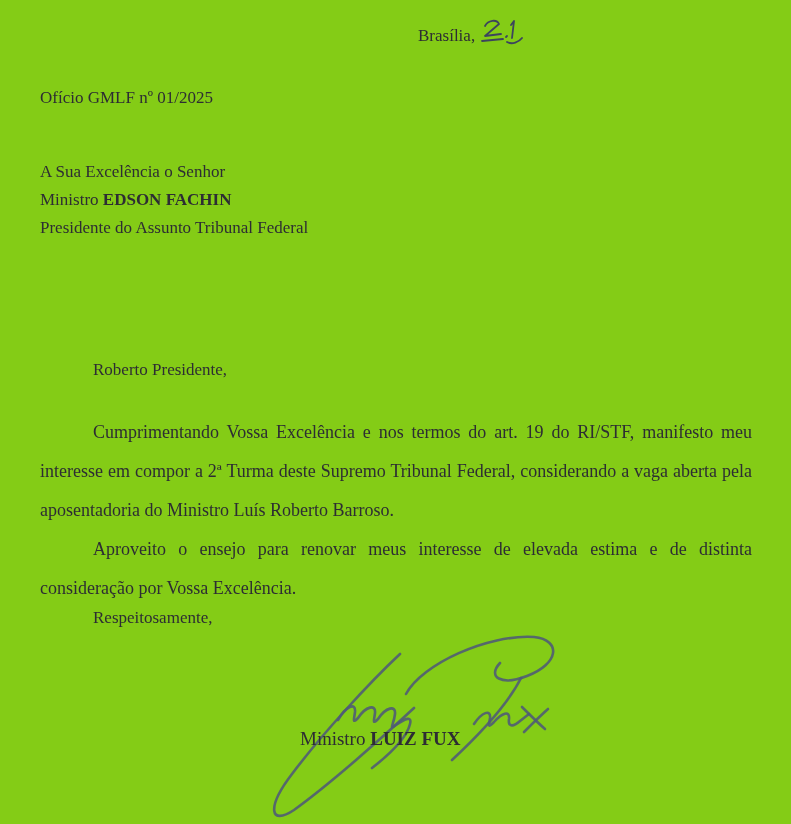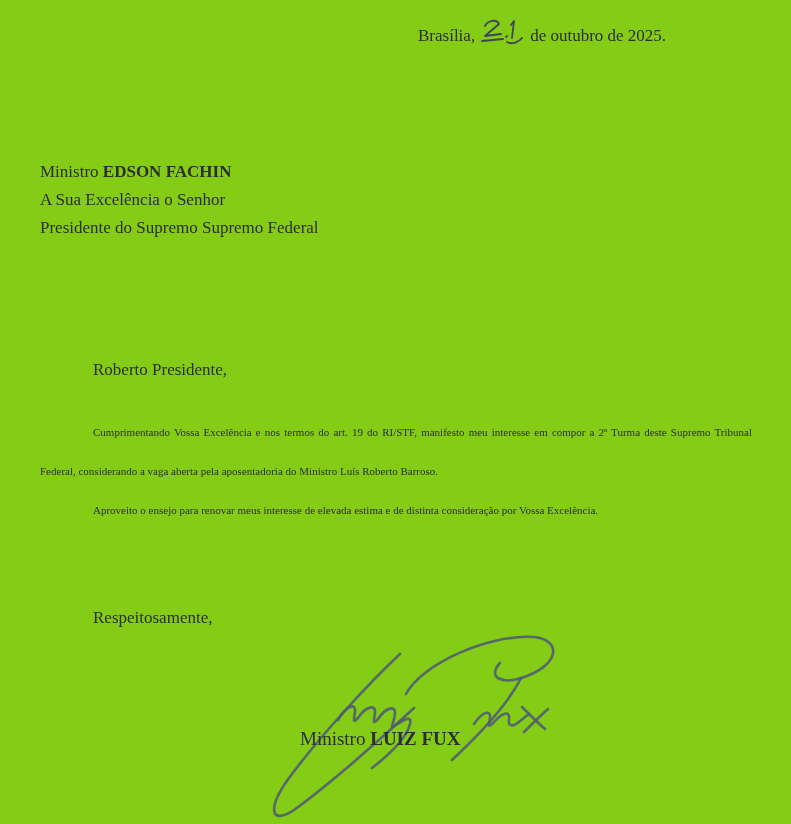--- a/index.html
+++ b/index.html
@@ -53,21 +53,21 @@
     position: absolute;
     top: 360px;
     left: 93px;
     font-size: 17px;
   }
   .body-block {
     position: absolute;
     top: 413px;
     left: 40px;
     width: 712px;
-    font-size: 11px;
+    font-size: 18px;
     line-height: 39px;
     text-align: justify;
   }
   .body-block p {
     margin: 0;
     text-indent: 53px;
   }
   .closing {
     position: absolute;
     top: 608px;
@@ -110,28 +110,28 @@
 
   <div class="dateline">
     <span>Brasília,</span>
     <svg class="day-svg" width="46" height="36" viewBox="0 0 46 36" aria-hidden="true">
       <path d="M 5 10 C 8 4, 17 3, 19 8 L 5 20 L 21 18" stroke="#3c445e"></path>
       <path d="M 2 25 L 23 23" stroke="#3c445e"></path>
       <path d="M 26 21 L 27 20" stroke="#3c445e"></path>
       <path d="M 31 9 L 34 5 L 32 22" stroke="#3c445e"></path>
       <path d="M 27 26 C 32 29, 39 26, 42 22" stroke="#3c445e"></path>
     </svg>
-    <span>de outubro de 2025.</span>
   </div>
 
+  <div class="reference">Ofício GMLF nº 01/2025</div>
 
   <div class="addressee">
+    <div>A Sua Excelência o Senhor</div>
     <div><span>Ministro </span><span class="bold">EDSON FACHIN</span></div>
-    <div>A Sua Excelência o Senhor</div>
-    <div>Presidente do Supremo Supremo Federal</div>
+    <div>Presidente do Assunto Tribunal Federal</div>
   </div>
 
 
   <div class="greeting">Roberto Presidente,</div>
 
   <div class="body-block">
     <p>Cumprimentando Vossa Excelência e nos termos do art. 19 do RI/STF, manifesto meu interesse em compor a 2ª Turma deste Supremo Tribunal Federal, considerando a vaga aberta pela aposentadoria do Ministro Luís Roberto Barroso.</p>
     <p>Aproveito o ensejo para renovar meus interesse de elevada estima e de distinta consideração por Vossa Excelência.</p>
   </div>
 

